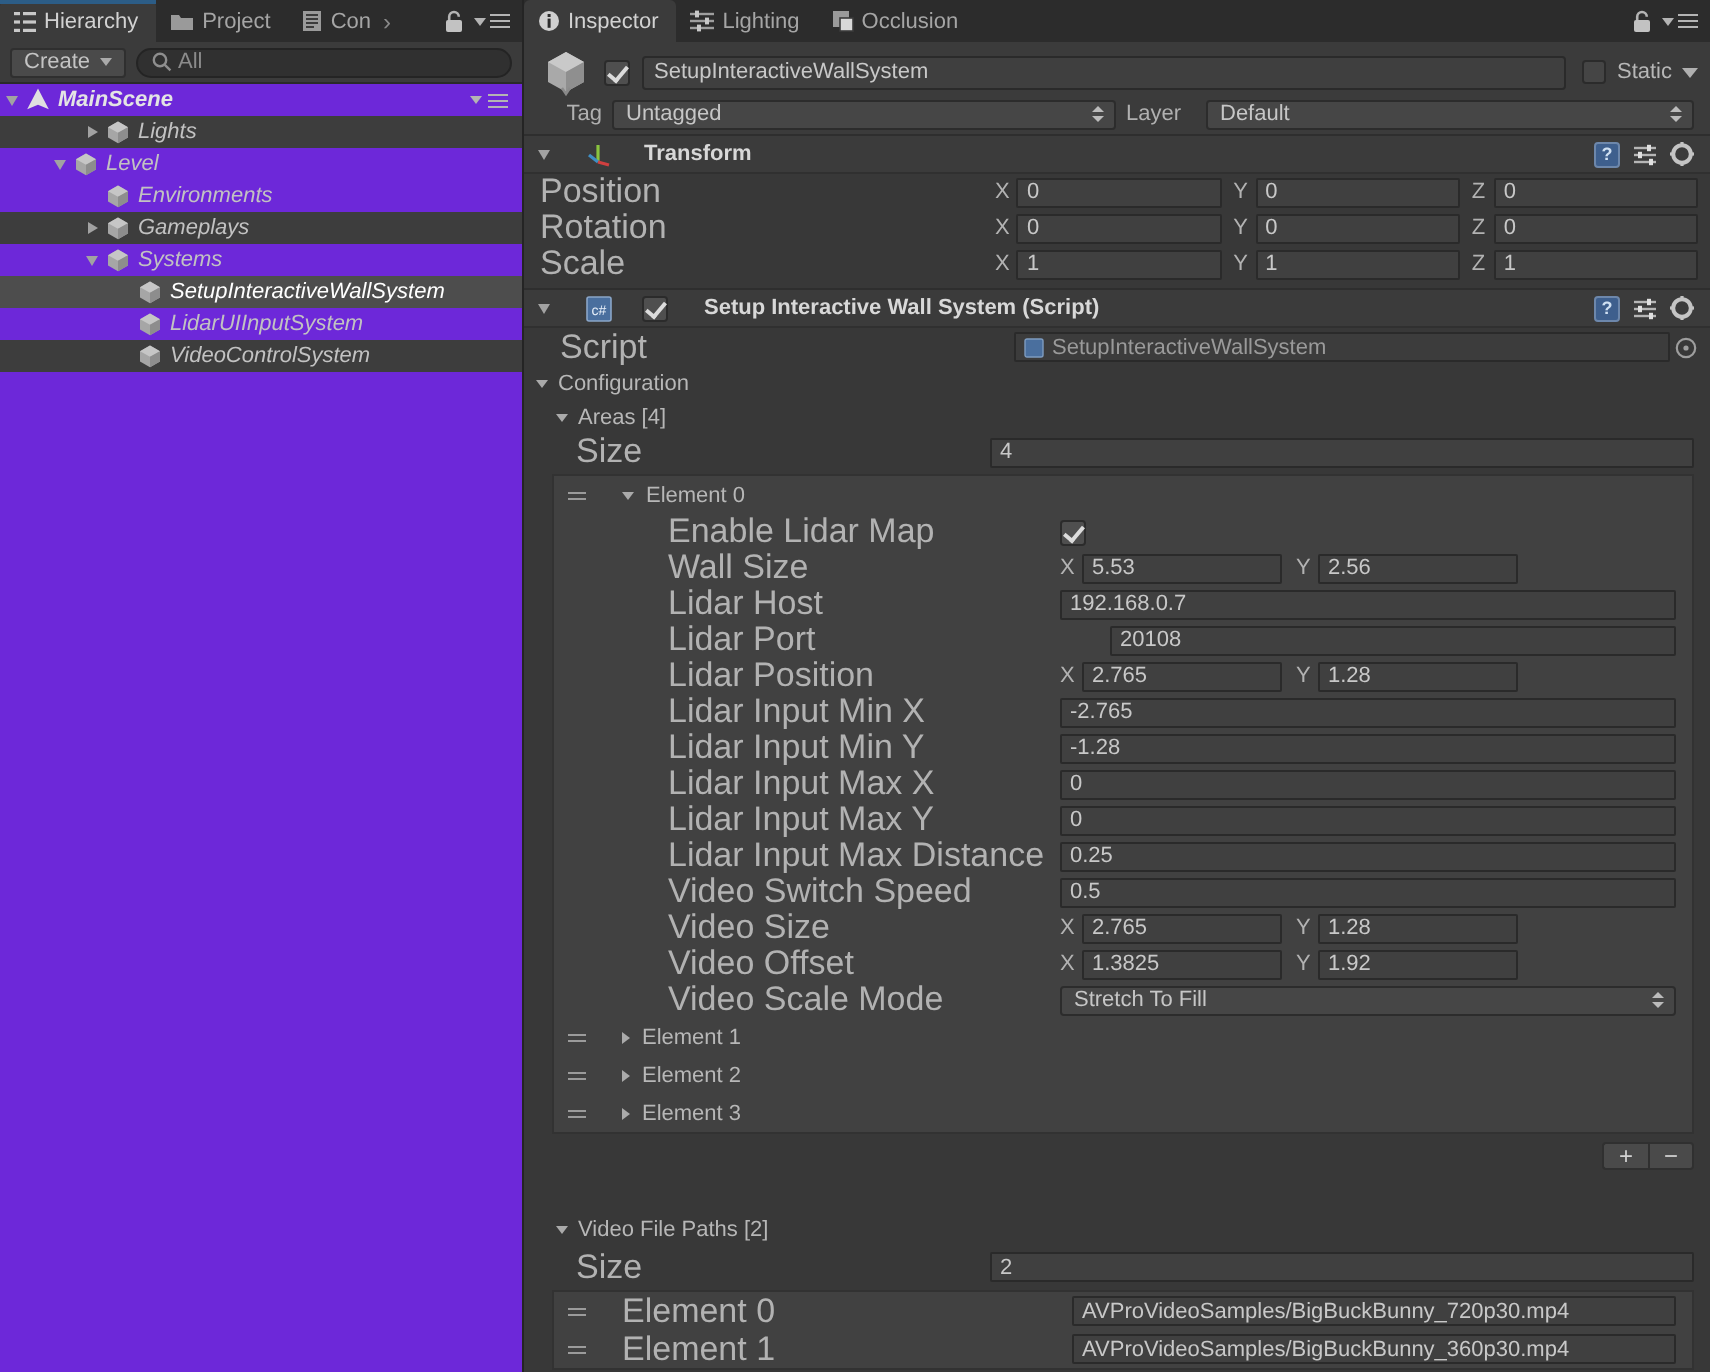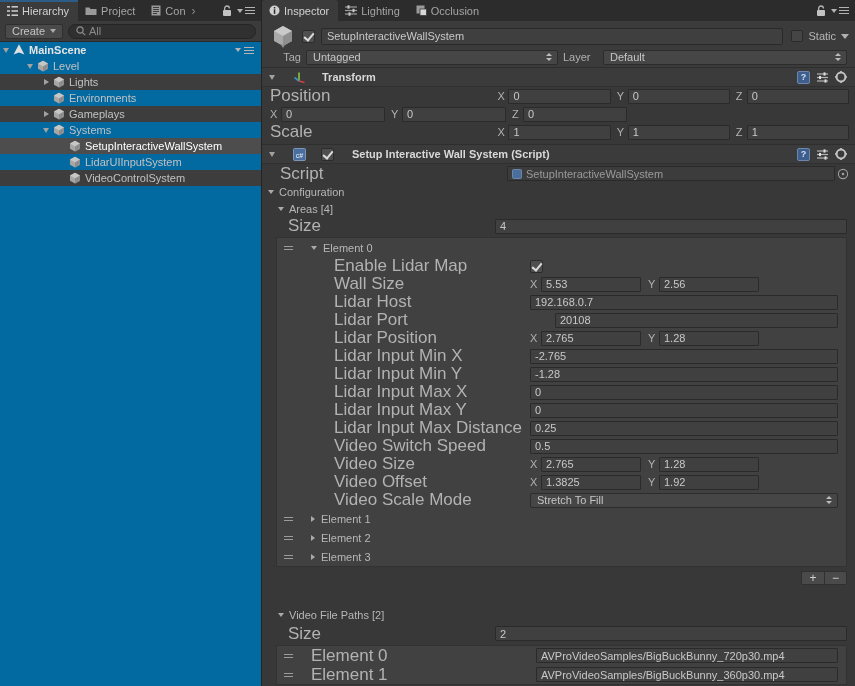--- a/index.html
+++ b/index.html
@@ -43,21 +43,21 @@
   .btn-create {
     display:flex; align-items:center; gap:5px; height:15px; padding:0 6px;
     background:#4a4a4a; border:1px solid #2f2f2f; border-radius:2px;
     font-size:11px; color:#c4c4c4;
   }
   .search-field {
     flex:1 1 auto; height:15px; background:#303030; border:1px solid #242424;
     border-radius:8px; display:flex; align-items:center; gap:3px; padding:0 7px;
     color:#8b8b8b; font-size:11px;
   }
-  .hier-tree { flex:1 1 auto; background:#0369a1; position:relative; overflow:hidden; }
+  .hier-tree { flex:1 1 auto; background:#6d28d9; position:relative; overflow:hidden;font-style:italic; }
   .row {
     height: 16px; display:flex; align-items:center; white-space:nowrap;
     font-size:11px; color:#c2c2c2; padding-right:4px;
   }
   .row.scene { color:#e4e4e4; font-weight:bold; }
   .row.selected { background:#4d4d4d; color:#ffffff; }
   .row.alt { background:#3d3d3d; }
   .foldout {
     width:12px; height:16px; display:inline-flex; align-items:center;
     justify-content:center; flex:0 0 12px;
@@ -244,41 +244,41 @@
           <span class="right-caret"></span>
           <span class="menu-lines">
               <i></i>
               <i></i>
               <i></i>
             </span>
         </span>
       </div>
 
       <div id="hier-items">
+          <div class="row alt" style="padding-left: 40px;">
+            <span class="foldout">
+              <span class="arrow-r"></span>
+            </span>
+            <span class="gicon"><svg width="14" height="14" viewBox="0 0 14 14">
+                <path d="M7 1.8 L12 4.6 L12 9.8 L7 12.6 L2 9.8 L2 4.6 Z" fill="#a6a6a6"></path>
+                <path d="M7 1.8 L12 4.6 L7 7.4 L2 4.6 Z" fill="#c6c6c6"></path>
+                <path d="M7 7.4 L12 4.6 L12 9.8 L7 12.6 Z" fill="#8d8d8d"></path>
+              </svg></span>
+            <span>Lights</span>
+          </div>
           <div class="row" style="padding-left: 24px;">
             <span class="foldout">
               <span class="arrow-d"></span>
             </span>
             <span class="gicon"><svg width="14" height="14" viewBox="0 0 14 14">
                 <path d="M7 1.8 L12 4.6 L12 9.8 L7 12.6 L2 9.8 L2 4.6 Z" fill="#a6a6a6"></path>
                 <path d="M7 1.8 L12 4.6 L7 7.4 L2 4.6 Z" fill="#c6c6c6"></path>
                 <path d="M7 7.4 L12 4.6 L12 9.8 L7 12.6 Z" fill="#8d8d8d"></path>
               </svg></span>
             <span>Level</span>
-          </div>
-          <div class="row alt" style="padding-left: 40px;">
-            <span class="foldout">
-              <span class="arrow-r"></span>
-            </span>
-            <span class="gicon"><svg width="14" height="14" viewBox="0 0 14 14">
-                <path d="M7 1.8 L12 4.6 L12 9.8 L7 12.6 L2 9.8 L2 4.6 Z" fill="#a6a6a6"></path>
-                <path d="M7 1.8 L12 4.6 L7 7.4 L2 4.6 Z" fill="#c6c6c6"></path>
-                <path d="M7 7.4 L12 4.6 L12 9.8 L7 12.6 Z" fill="#8d8d8d"></path>
-              </svg></span>
-            <span>Lights</span>
           </div>
           <div class="row" style="padding-left: 40px;">
             <span class="foldout"></span>
             <span class="gicon"><svg width="14" height="14" viewBox="0 0 14 14">
                 <path d="M7 1.8 L12 4.6 L12 9.8 L7 12.6 L2 9.8 L2 4.6 Z" fill="#a6a6a6"></path>
                 <path d="M7 1.8 L12 4.6 L7 7.4 L2 4.6 Z" fill="#c6c6c6"></path>
                 <path d="M7 7.4 L12 4.6 L12 9.8 L7 12.6 Z" fill="#8d8d8d"></path>
               </svg></span>
             <span>Environments</span>
           </div>
@@ -477,20 +477,21 @@
             <span class="axis">Y</span>
             <span class="field" style="width: 104px; margin-right: 6px;">
               <span>0</span>
             </span>
             <span class="axis">Z</span>
             <span class="field" style="width: 104px; margin-right: 6px;">
               <span>0</span>
             </span>
           </div>
           <div class="prop-row" style="padding-left: 8px;">
+            <span class="prop-lbl" style="width: 232px;">Rotation</span>
             <span class="axis">X</span>
             <span class="field" style="width: 104px; margin-right: 6px;">
               <span>0</span>
             </span>
             <span class="axis">Y</span>
             <span class="field" style="width: 104px; margin-right: 6px;">
               <span>0</span>
             </span>
             <span class="axis">Z</span>
             <span class="field" style="width: 104px; margin-right: 6px;">

